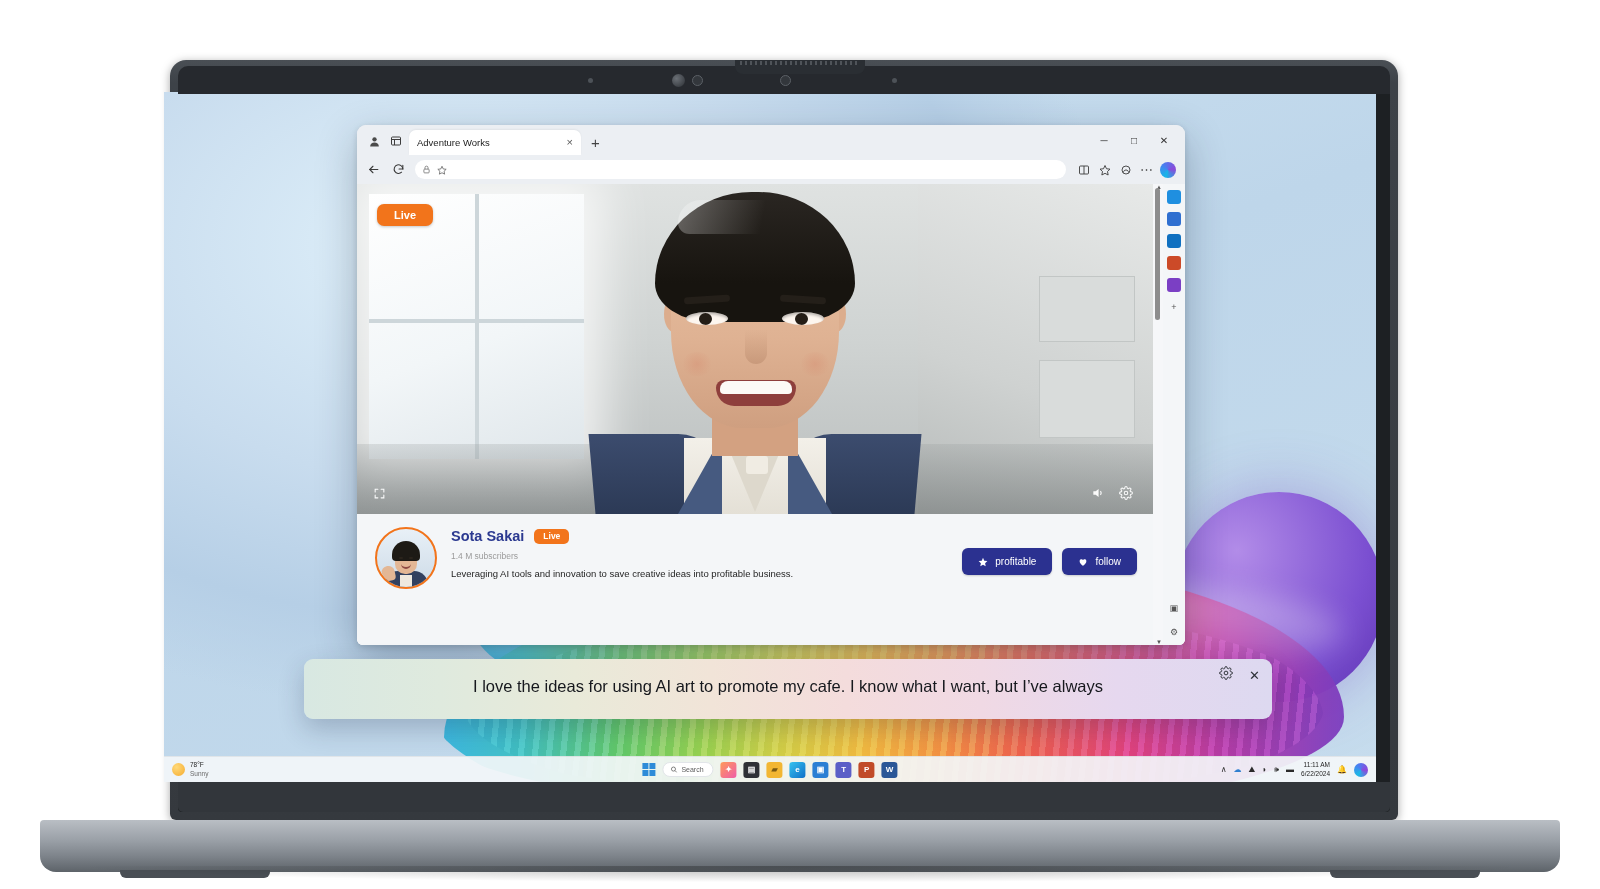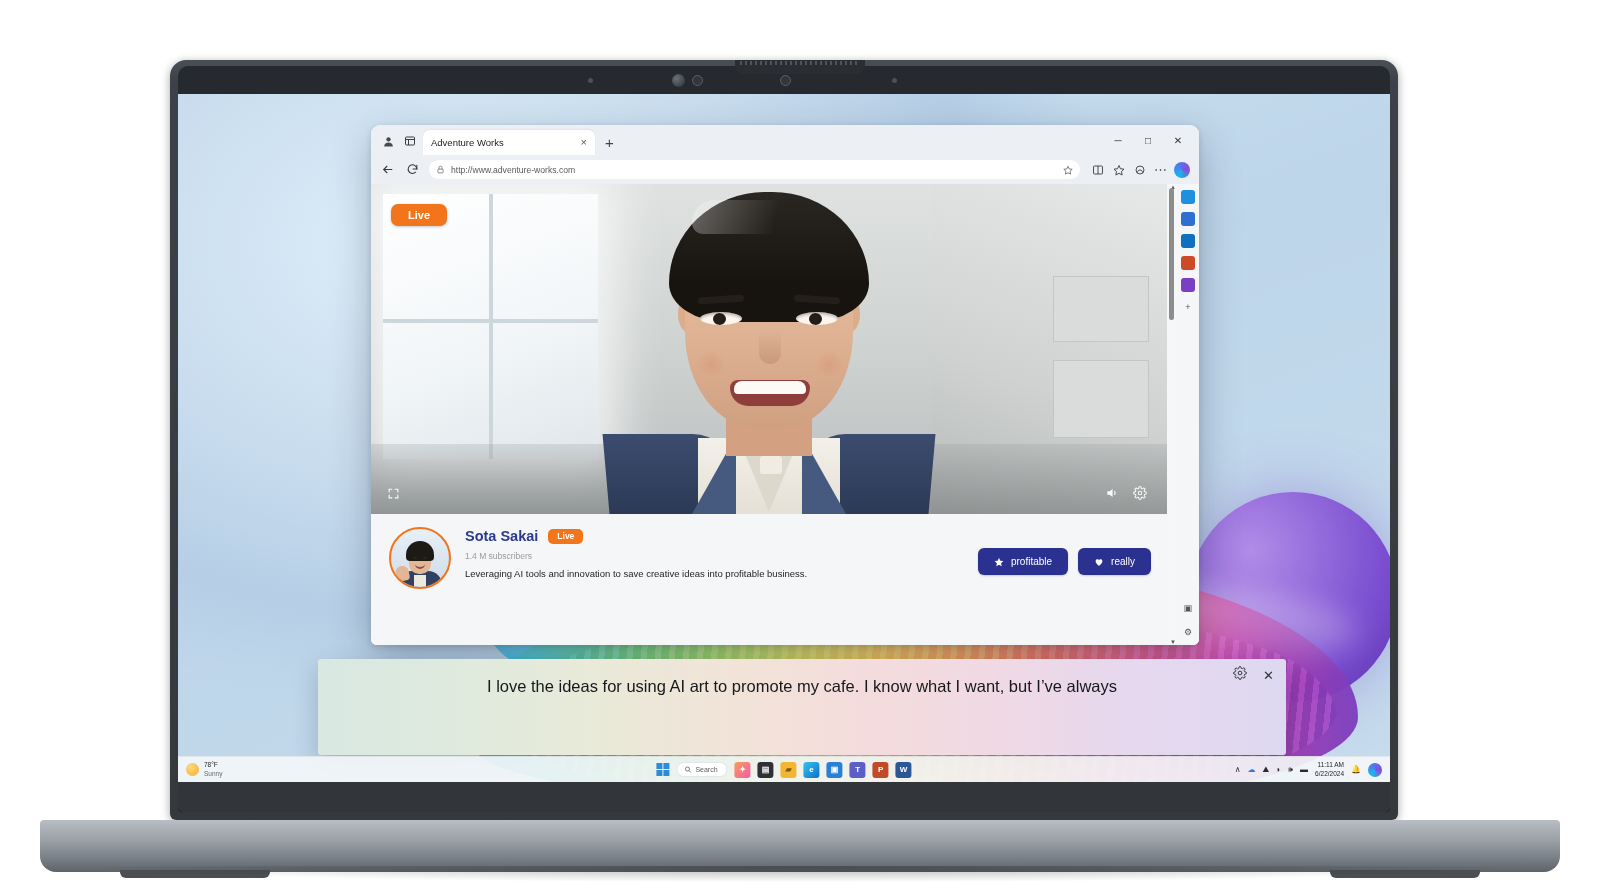--- a/index.html
+++ b/index.html
@@ -34,21 +34,21 @@
     border-radius: 10px 10px 0 0;
   }
   .cam-dot { position:absolute; top:78px; width:5px; height:5px; border-radius:50%; background:#4d5258; z-index:8; }
   .cam-lens { position:absolute; top:74px; width:13px; height:13px; border-radius:50%;
     background: radial-gradient(circle at 35% 35%, #6b7076, #2b2f34); z-index:8; }
   .cam-ring { position:absolute; top:75px; width:11px; height:11px; border-radius:50%;
     border:1.5px solid #5b6066; background:#33373c; z-index:8;}
 
   
   .screen {
-    position: absolute; left: 178px; top: 92px; width: 1212px; height: 690px;
+    position: absolute; left: 164px; top: 92px; width: 1212px; height: 690px;
     overflow: hidden; background: #cfe0ee;
   }
   .wallpaper {
     position:absolute; inset:0;
     background:
       radial-gradient(900px 620px at 22% 22%, #dff0fa 0%, #c8dcee 38%, #b6cfe6 60%, transparent 75%),
       linear-gradient(160deg,#cfe3f2 0%, #bed6ea 45%, #c6dced 100%);
   }
   
   .blob { position:absolute; border-radius:50%; filter: blur(0.4px); }
@@ -223,22 +223,22 @@
   .pbio { font-size: 9.5px; color:#1f1f1f; margin-top: 7px; }
   .pbtns { display:flex; gap:10px; align-items:center; padding-top: 21px; }
   .btn {
     background:#2b3190; color:#fff; font-size: 10px; padding: 8px 16px; border-radius: 6px;
     display:flex; align-items:center; gap:7px; border:none; white-space:nowrap;
     box-shadow: 0 1px 2px rgba(0,0,0,.18);
   }
 
   
   .caption {
-    position:absolute; left: 140px; top: 567px; width: 968px; height: 96px;
-    border-radius: 3px; overflow:hidden;
+    position:absolute; left: 140px; top: 567px; width: 968px; height: 60px;
+    border-radius: 9px; overflow:hidden;
     box-shadow: 0 10px 26px rgba(30,40,70,.24);
     background: linear-gradient(90deg,
       #d8e8e2 0%, #dfeade 14%, #e9ead9 28%, #f1e4d8 42%,
       #f4dcdc 56%, #f0d9e4 70%, #e6d8ef 84%, #ddd9f0 100%);
   }
   .cap-text {
     position:absolute; left: 0; right: 0; top: 16px;
     text-align:center; font-size: 16.5px; line-height: 1.42; color:#16181d;
     padding: 0 70px;
   }
@@ -355,21 +355,20 @@
           <svg width="13" height="13" viewBox="0 0 24 24" fill="none" stroke="#3b3b3b" stroke-width="2" stroke-linecap="round">
               <path d="M20 11a8 8 0 1 0-2.3 6"></path>
               <polyline points="20,4 20,11 13,11"></polyline>
             </svg>
         </div>
         <div class="omnibox">
           <svg width="9" height="9" viewBox="0 0 24 24" fill="none" stroke="#6a6a6a" stroke-width="2">
               <rect x="5" y="11" width="14" height="10" rx="2"></rect>
               <path d="M8 11V7a4 4 0 0 1 8 0v4"></path>
             </svg>
-          <span class="omni-url">http://www.adventure-works.com</span>
           <svg width="10" height="10" viewBox="0 0 24 24" fill="none" stroke="#6a6a6a" stroke-width="2">
               <polygon points="12,3 15,9.5 22,10.3 17,15 18.3,22 12,18.6 5.7,22 7,15 2,10.3 9,9.5"></polygon>
             </svg>
         </div>
         <div class="nav-right">
           <div class="nav-ico">
             <svg width="12" height="12" viewBox="0 0 24 24" fill="none" stroke="#3b3b3b" stroke-width="1.8">
                 <rect x="3" y="4" width="18" height="16" rx="2"></rect>
                 <line x1="12" y1="4" x2="12" y2="20"></line>
               </svg>
@@ -485,21 +484,21 @@
               <button class="btn">
                 <svg width="10" height="10" viewBox="0 0 24 24" fill="#fff">
                     <polygon points="12,2 15,9 22.5,9.8 17,14.7 18.5,22 12,18.3 5.5,22 7,14.7 1.5,9.8 9,9"></polygon>
                   </svg>
                 <span>profitable</span>
               </button>
               <button class="btn">
                 <svg width="10" height="10" viewBox="0 0 24 24" fill="#fff">
                     <path d="M12 21s-8-5.2-8-10.5A4.5 4.5 0 0 1 12 7a4.5 4.5 0 0 1 8 3.5C20 15.8 12 21 12 21z"></path>
                   </svg>
-                <span>really</span>
+                <span>follow</span>
               </button>
             </div>
           </div>
         </div>
 
         <div class="scroll-col">
           <div class="scroll-arrow" style="top:0px;">▲</div>
           <div class="scroll-thumb"></div>
           <div class="scroll-arrow" style="bottom:0px;">▼</div>
         </div>

